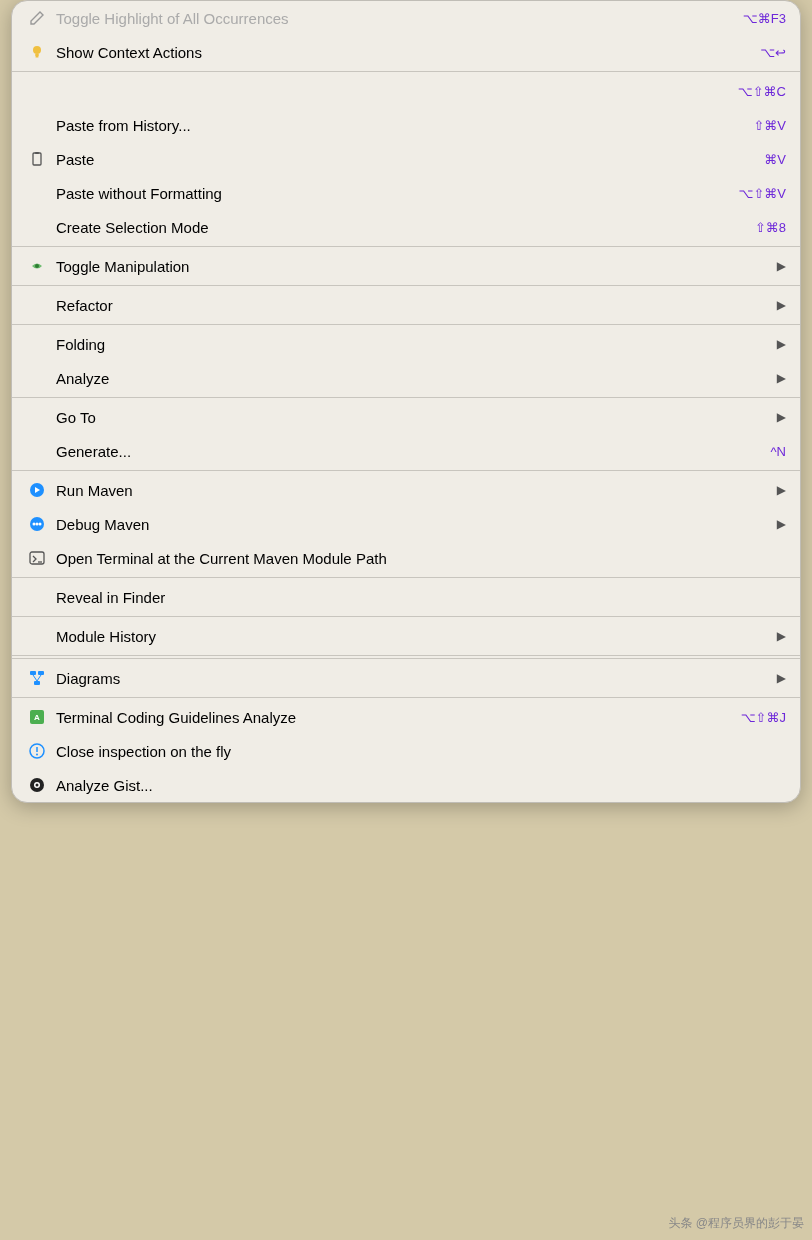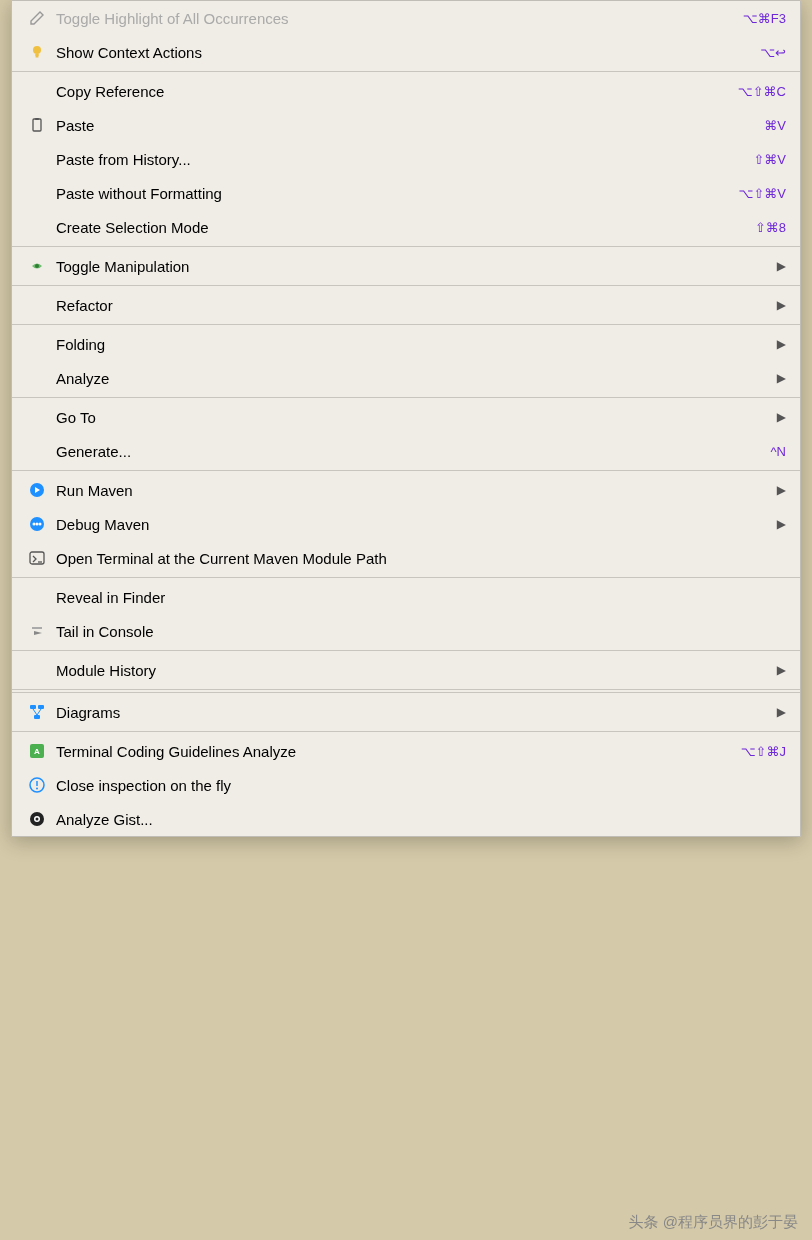--- a/index.html
+++ b/index.html
@@ -11,21 +11,21 @@
       font-size: 15px;
       display: flex;
       align-items: flex-start;
       justify-content: center;
       padding: 0;
     }
     .context-menu {
       width: 790px;
       background: #f0ede6;
       border: 1px solid #c0bdb6;
-      border-radius: 1px;
+      border-radius: 16px;
       box-shadow: 0 4px 20px rgba(0,0,0,0.25);
       overflow: hidden;
       margin-top: 0;
     }
     .menu-item {
       display: flex;
       align-items: center;
       padding: 6px 14px 6px 14px;
       cursor: pointer;
       position: relative;
@@ -60,22 +60,22 @@
       padding-left: 20px;
     }
     .item-arrow {
       margin-left: 8px;
       font-size: 12px;
       color: #555;
     }
     .watermark {
       position: fixed;
       bottom: 8px;
-      right: 14px;
-      font-size: 15px;
+      right: 8px;
+      font-size: 12px;
       color: #888;
     }
   </style>
 </head>
 <body>
 
 <div class="context-menu">
 
 <div class="menu-item disabled">
       <span class="item-icon">
@@ -93,37 +93,36 @@
           <rect x="6" y="10" width="4" height="2" rx="1" fill="#f0c040"></rect>
           <rect x="6.5" y="12" width="3" height="1.5" rx="0.5" fill="#f0c040"></rect>
         </svg>
       </span>
       <span class="item-label">Show Context Actions</span>
       <span class="item-shortcut">⌥↩</span>
     </div>
     <div class="menu-separator"></div>
     <div class="menu-item">
       <span class="item-icon"></span>
-      <span class="item-label">Copy Reference</span>
       <span class="item-shortcut">⌥⇧⌘C</span>
+    </div>
+    <div class="menu-item">
+      <span class="item-icon"></span>
+      <span class="item-label">Paste from History...</span>
+      <span class="item-shortcut">⇧⌘V</span>
     </div>
     <div class="menu-item">
       <span class="item-icon">
         <svg width="16" height="16" viewBox="0 0 16 16">
           <rect x="4" y="2" width="8" height="12" rx="1" stroke="#555" stroke-width="1.3" fill="none"></rect>
           <rect x="6" y="1" width="4" height="2" rx="1" fill="#555"></rect>
         </svg>
       </span>
       <span class="item-label">Paste</span>
       <span class="item-shortcut">⌘V</span>
-    </div>
-    <div class="menu-item">
-      <span class="item-icon"></span>
-      <span class="item-label">Paste from History...</span>
-      <span class="item-shortcut">⇧⌘V</span>
     </div>
     <div class="menu-item">
       <span class="item-icon"></span>
       <span class="item-label">Paste without Formatting</span>
       <span class="item-shortcut">⌥⇧⌘V</span>
     </div>
     <div class="menu-item">
       <span class="item-icon"></span>
       <span class="item-label">Create Selection Mode</span>
       <span class="item-shortcut">⇧⌘8</span>
@@ -197,29 +196,20 @@
           <path d="M4 6l3 3-3 3" stroke="#555" stroke-width="1.3" fill="none"></path>
           <line x1="9" y1="12" x2="13" y2="12" stroke="#555" stroke-width="1.3"></line>
         </svg>
       </span>
       <span class="item-label">Open Terminal at the Current Maven Module Path</span>
     </div>
     <div class="menu-separator"></div>
     <div class="menu-item">
       <span class="item-icon"></span>
       <span class="item-label">Reveal in Finder</span>
-    </div>
-    <div class="menu-item">
-      <span class="item-icon">
-        <svg width="16" height="16" viewBox="0 0 16 16">
-          <polygon points="3,4 13,4 13,6 3,6" fill="#aaa"></polygon>
-          <polygon points="5,8 13,10 5,12" fill="#888"></polygon>
-        </svg>
-      </span>
-      <span class="item-label">Tail in Console</span>
     </div>
     <div class="menu-separator"></div>
     <div class="menu-item">
       <span class="item-icon"></span>
       <span class="item-label">Module History</span>
       <span class="item-arrow">▶</span>
     </div>
     <div class="menu-separator"></div>
     <div class="menu-separator"></div>
     <div class="menu-item">

